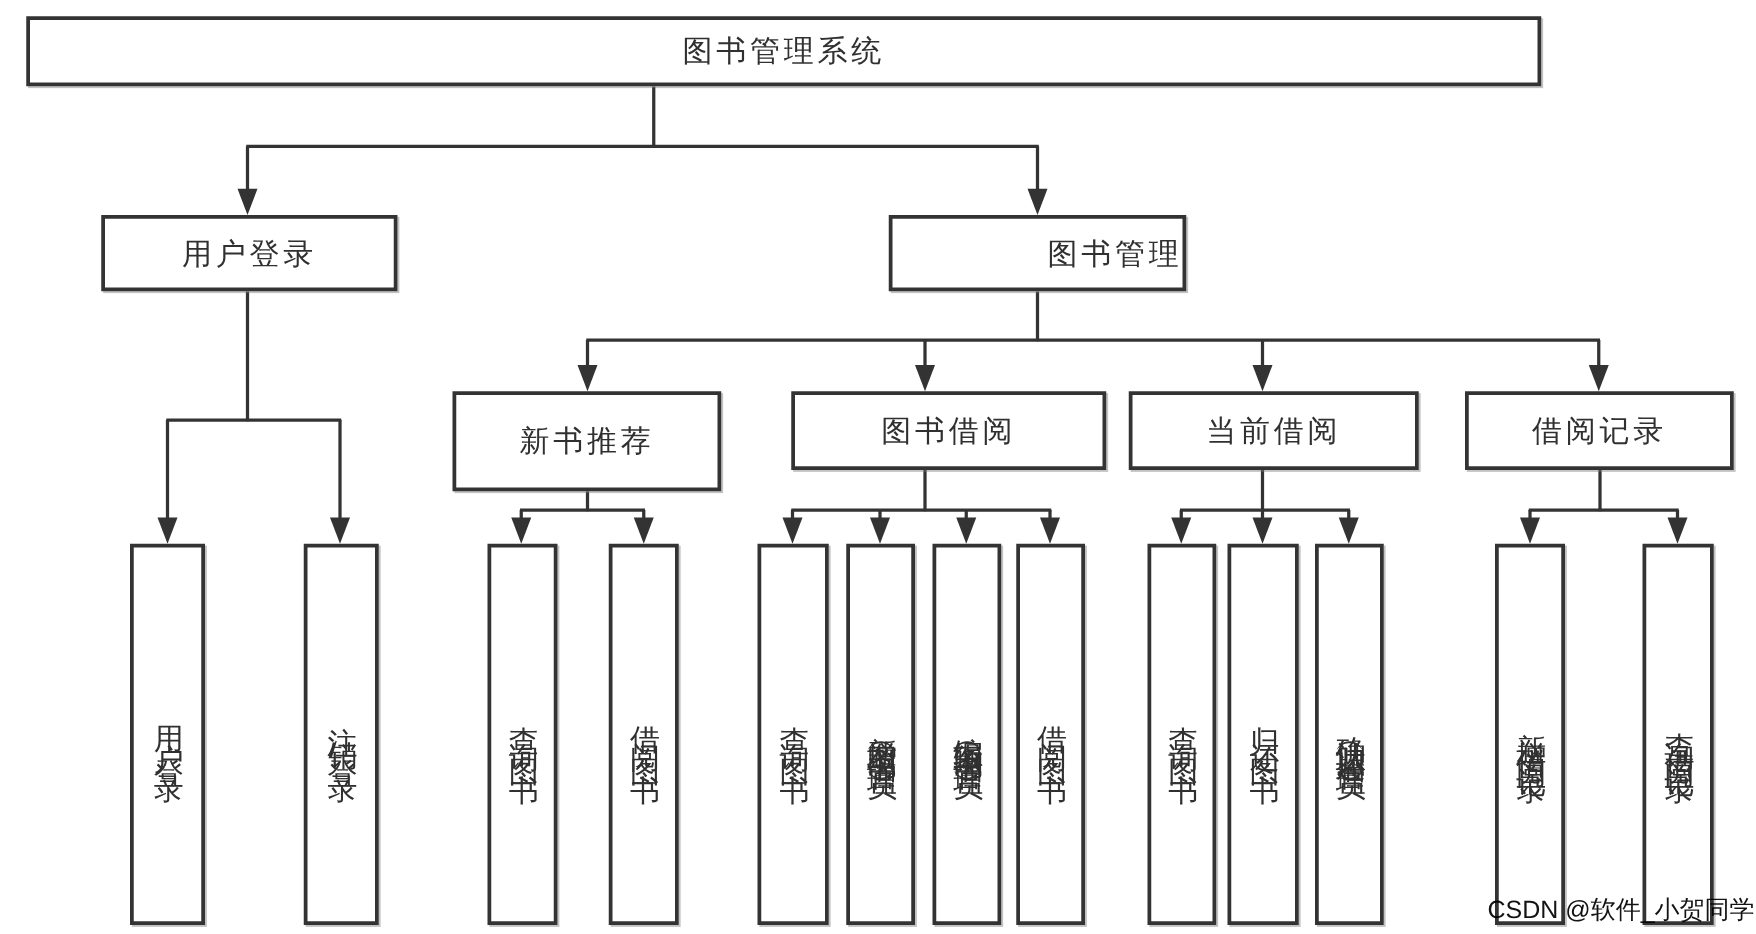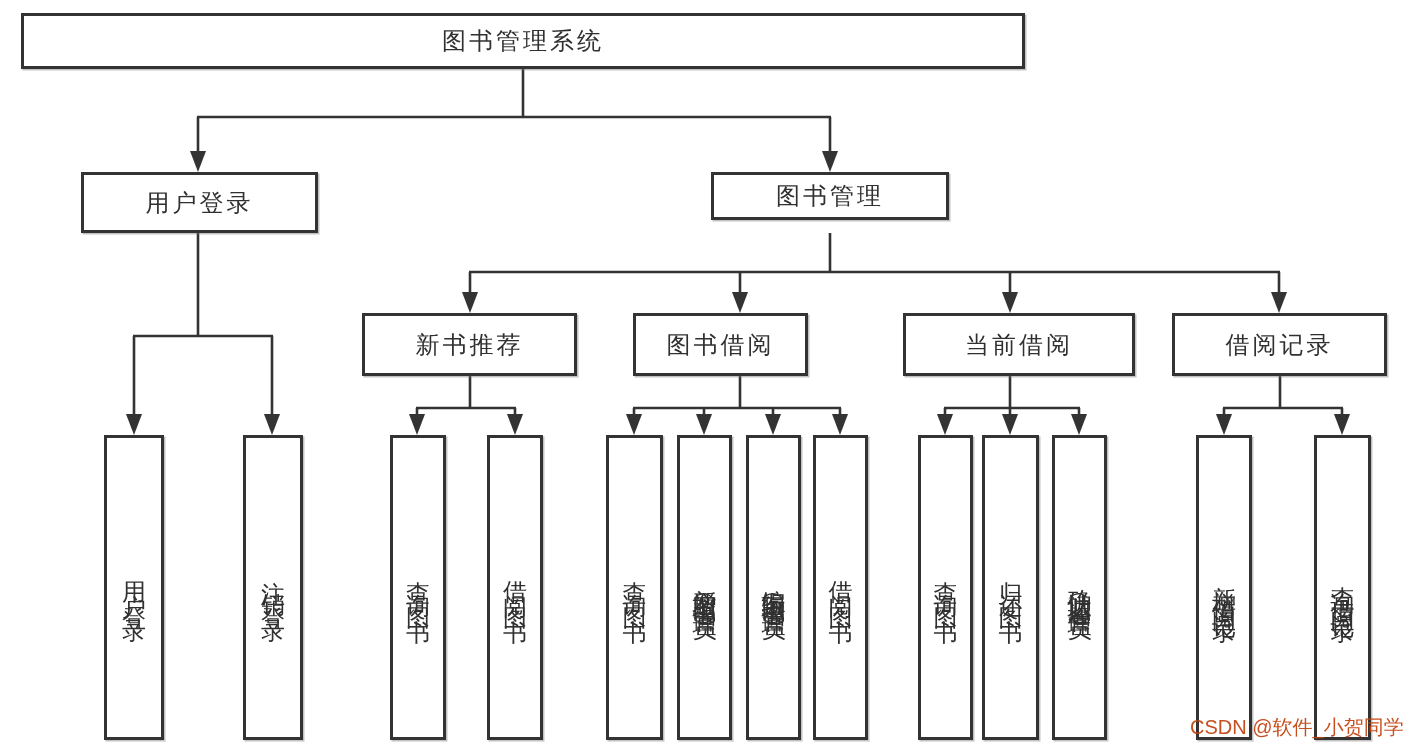--- a/index.html
+++ b/index.html
@@ -52,21 +52,21 @@
     line-height: 1;
   }
   .box.leaf.mid span { letter-spacing: 7px; }
   .box.leaf.long span { letter-spacing: 4px; }
   .watermark {
     position: absolute;
     left: 1190px;
     top: 714px;
     width: 205px;
     font-size: 20px;
-    color: #c2410c;
+    color: #000000;
     opacity: 0.92;
     white-space: nowrap;
     z-index: 5;
   }
 </style>
 </head>
 <body>
 
 <div class="canvas">
 
@@ -132,35 +132,35 @@
       <polygon points="765,414 781,414 773,435"></polygon>
       <polygon points="832,414 848,414 840,435"></polygon>
       <polygon points="937,414 953,414 945,435"></polygon>
       <polygon points="1002,414 1018,414 1010,435"></polygon>
       <polygon points="1071,414 1087,414 1079,435"></polygon>
       <polygon points="1216,414 1232,414 1224,435"></polygon>
       <polygon points="1334,414 1350,414 1342,435"></polygon>
     </g>
   </svg>
 
-  <div class="box hnode" style="left:21px; top:13px; width:1004px; height:56px;">
+  <div class="box hnode" style="left:21px; top:13px; width:1212px; height:56px;">
     <span>图书管理系统</span>
   </div>
 
   <div class="box hnode" style="left:81px; top:172px; width:237px; height:61px;">
     <span>用户登录</span>
   </div>
-  <div class="box hnode" style="left:711px; top:172px; width:238px; height:48px;">
+  <div class="box hnode" style="left:711px; top:172px; width:238px; height:61px;justify-content:flex-end;">
     <span>图书管理</span>
   </div>
 
-  <div class="box hnode" style="left:362px; top:313px; width:215px; height:63px;">
+  <div class="box hnode" style="left:362px; top:313px; width:215px; height:80px;">
     <span>新书推荐</span>
   </div>
-  <div class="box hnode" style="left:633px; top:313px; width:175px; height:63px;">
+  <div class="box hnode" style="left:633px; top:313px; width:252px; height:63px;">
     <span>图书借阅</span>
   </div>
   <div class="box hnode" style="left:903px; top:313px; width:232px; height:63px;">
     <span>当前借阅</span>
   </div>
   <div class="box hnode" style="left:1172px; top:313px; width:215px; height:63px;justify-content:center;">
     <span>借阅记录</span>
   </div>
 
   <div class="box leaf" style="left:104px; top:435px; width:60px; height:305px;">

